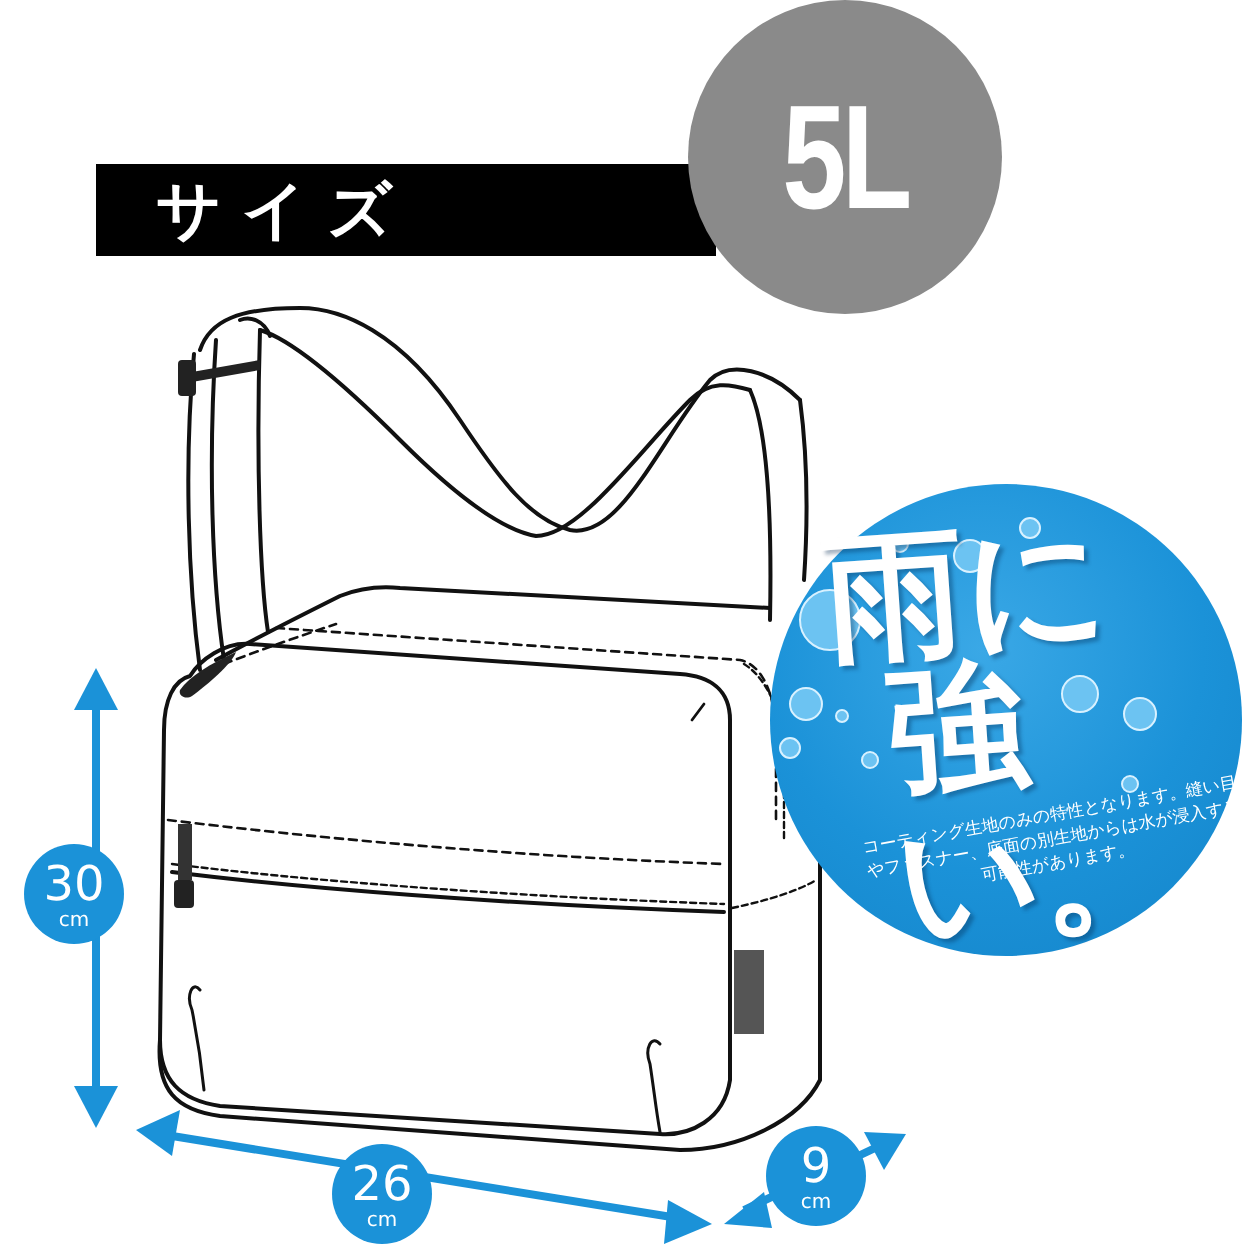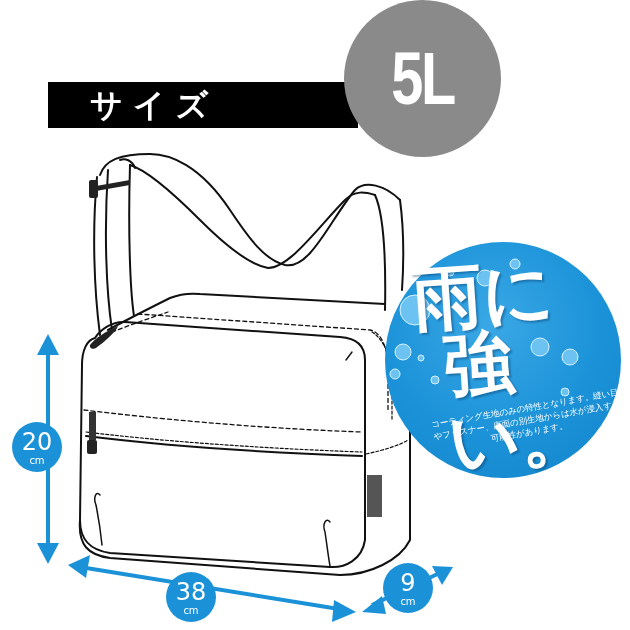--- a/index.html
+++ b/index.html
@@ -3,21 +3,21 @@
   <meta charset="utf-8">
   <style>
     html, body { margin: 0; padding: 0; background: #ffffff; }
     body { width: 630px; height: 630px; position: relative; overflow: hidden; font-family: "DejaVu Sans", sans-serif; }
     .stage { position: absolute; left: 0; top: 0; width: 630px; height: 630px; }
     .title-bar {
       position: absolute; left: 48px; top: 82px; width: 310px; height: 46px;
       background: #000000;
     }
     .title-text {
-      position: absolute; left: 90px; top: 84px; height: 42px; line-height: 42px;
+      position: absolute; left: 78px; top: 84px; height: 42px; line-height: 42px;
       color: #ffffff; font-size: 32px; font-weight: bold; letter-spacing: 10px;
       font-family: "DejaVu Sans", sans-serif;
     }
     .capacity-circle {
       position: absolute; left: 344px; top: 0px; width: 157px; height: 157px;
       border-radius: 50%; background: #8a8a8a;
     }
     .capacity-text {
       position: absolute; left: 344px; top: 34px; width: 157px; text-align: center;
       color: #ffffff; font-size: 74px; font-weight: bold; line-height: 90px;
@@ -125,25 +125,25 @@
       <polygon points="68,565 90,555 86,578" stroke="none"></polygon>
       <polygon points="356,612 334,600 332,622" stroke="none"></polygon>
 
       <line x1="372" y1="605" x2="446" y2="570"></line>
       <polygon points="362,612 382,596 386,614" stroke="none"></polygon>
       <polygon points="453,567 432,566 442,585" stroke="none"></polygon>
     </g>
   </svg>
 
   <div class="dim-circle dim-h">
-    <span class="dim-num">20</span>
+    <span class="dim-num">30</span>
     <span class="dim-unit">cm</span>
   </div>
   <div class="dim-circle dim-w">
-    <span class="dim-num">38</span>
+    <span class="dim-num">26</span>
     <span class="dim-unit">cm</span>
   </div>
   <div class="dim-circle dim-d">
     <span class="dim-num">9</span>
     <span class="dim-unit">cm</span>
   </div>
 
   <div class="badge">
     <svg width="236" height="236" viewBox="0 0 236 236">
       <g fill="#6cc3f2" stroke="#d8f1ff" stroke-width="1">

